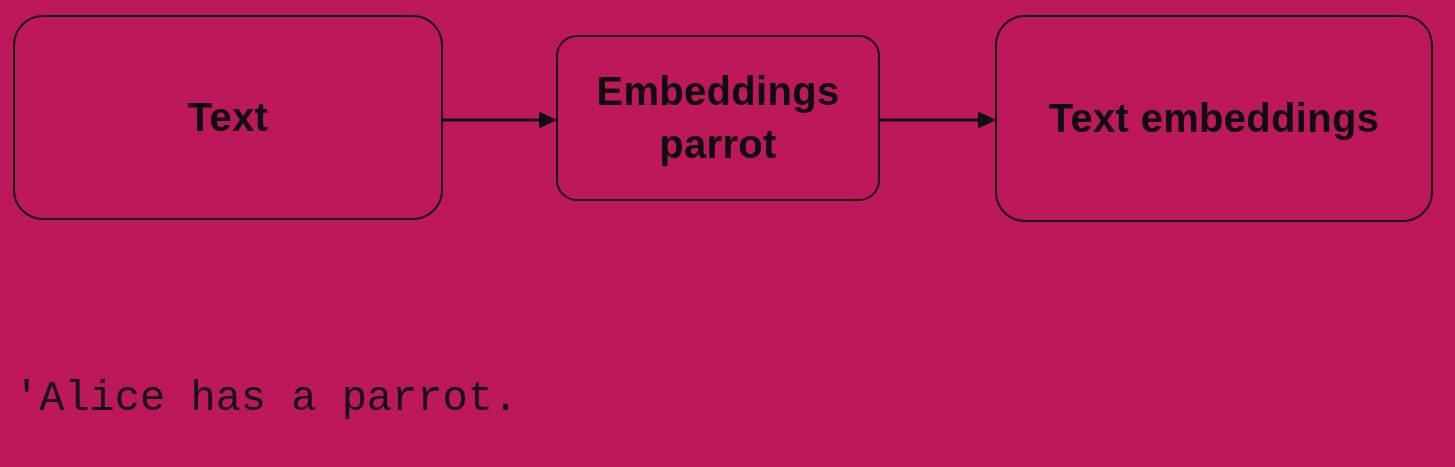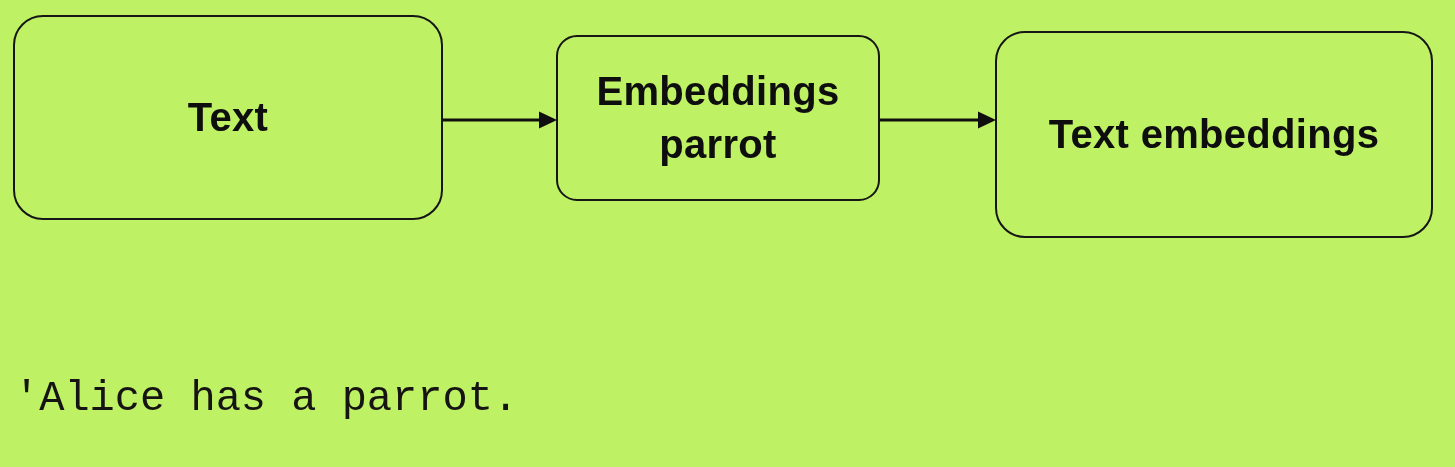--- a/index.html
+++ b/index.html
@@ -3,21 +3,21 @@
 <meta charset="utf-8">
 <style>
   html, body {
     margin: 0;
     padding: 0;
   }
   .canvas {
     position: relative;
     width: 1455px;
     height: 467px;
-    background: #bef264;
+    background: #be185d;
     font-family: "Liberation Sans", sans-serif;
     overflow: hidden;
     color: #121212;
   }
   .node {
     position: absolute;
     border: 2px solid #161616;
     background: transparent;
     display: flex;
     flex-direction: column;
@@ -27,21 +27,21 @@
     box-sizing: border-box;
     font-weight: 600;
     font-size: 40px;
     line-height: 53px;
     color: #0e0e0e;
     letter-spacing: 0.3px;
   }
   .node.rounded { border-radius: 30px; }
   #node-text   { left: 13px;  top: 15px; width: 430px; height: 205px; }
   #node-model  { left: 556px; top: 35px; width: 324px; height: 166px; border-radius: 21px; }
-  #node-output { left: 995px; top: 15px; width: 438px; height: 207px; margin-top: 16px; }
+  #node-output { left: 995px; top: 15px; width: 438px; height: 207px; }
 
   .arrow { position: absolute; display: block; }
   .arrow line    { stroke: #0f0f0f; stroke-width: 3; }
   .arrow polygon { fill: #0f0f0f; }
   #arrow-1 { left: 443px; top: 104px; }
   #arrow-2 { left: 880px; top: 104px; }
 
   .code {
     position: absolute;
     font-family: "Liberation Mono", "DejaVu Sans Mono", monospace;

